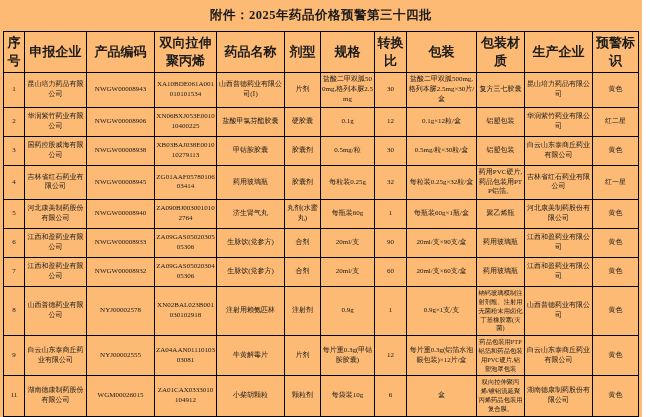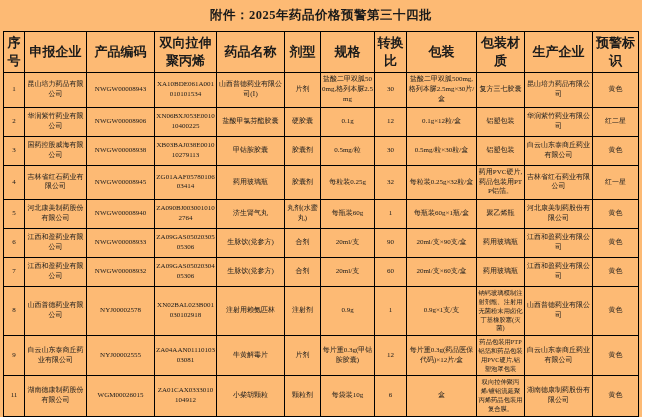--- a/index.html
+++ b/index.html
@@ -193,21 +193,21 @@
         </tr>
         <tr>
           <td>9</td>
           <td>白云山东泰商丘药业有限公司</td>
           <td>NYJ00002555</td>
           <td>ZA04AAN0111010303081</td>
           <td>牛黄解毒片</td>
           <td>片剂</td>
           <td>每片重0.3g(甲钴胺胶囊)</td>
           <td>12</td>
-          <td>每片重0.3g(药品医保代码)×12片/盒</td>
+          <td>每片重0.3g(铝箔水泡眼包装)×12片/盒</td>
           <td class="small">药品包装用PTP铝箔和药品包装用PVC硬片,铝塑泡罩包装</td>
           <td>白云山东泰商丘药业有限公司</td>
           <td>黄色</td>
         </tr>
         <tr>
           <td>11</td>
           <td>湖南德康制药股份有限公司</td>
           <td>WGM00026015</td>
           <td>ZA01CAX0333010104912</td>
           <td>小柴胡颗粒</td>

